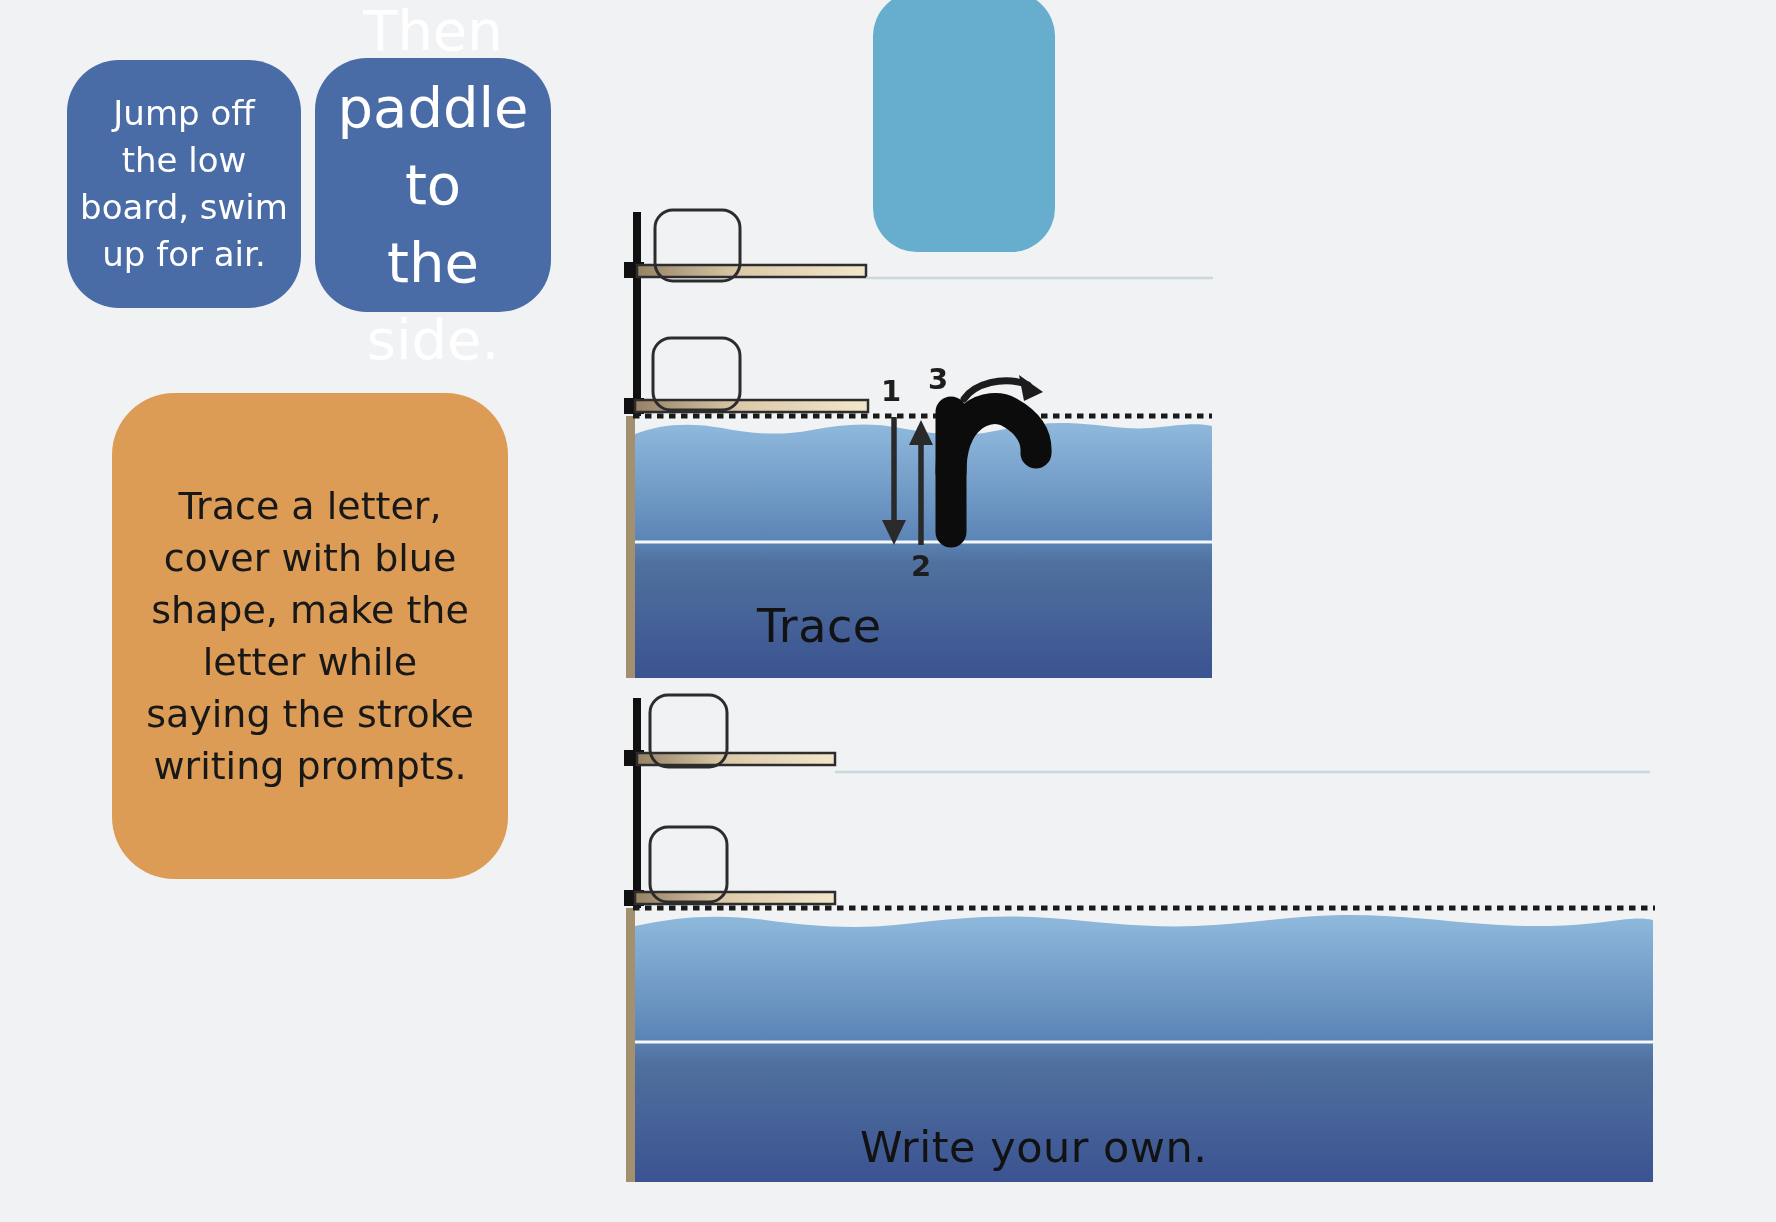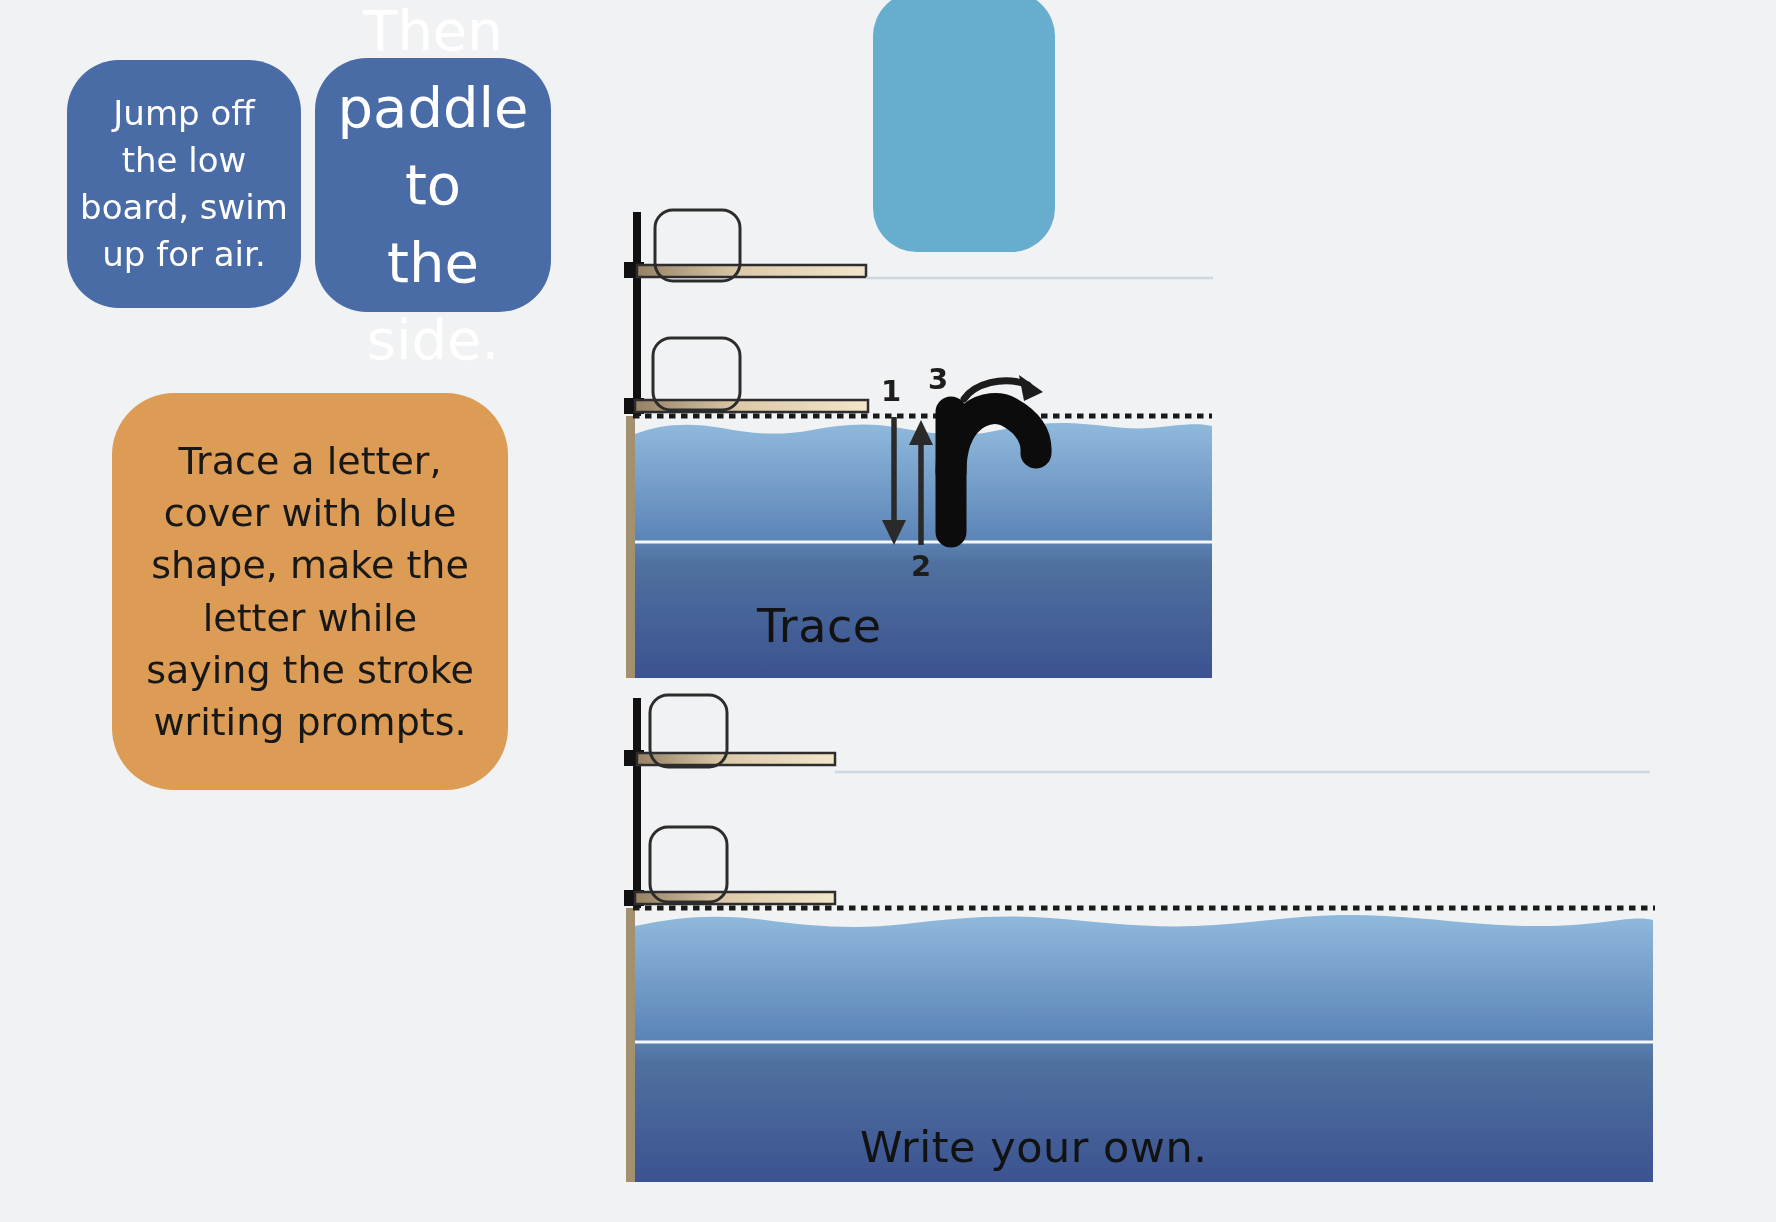--- a/index.html
+++ b/index.html
@@ -19,21 +19,21 @@
   .card-text{white-space:pre-line;}
   .card-jump{
     left:67px;top:60px;width:234px;height:248px;border-radius:52px;
     background:#4a6ca6;color:#ffffff;font-size:34px;line-height:1.38;
   }
   .card-paddle{
     left:315px;top:58px;width:236px;height:254px;border-radius:52px;
     background:#4a6ca6;color:#ffffff;font-size:56px;line-height:1.38;
   }
   .card-orange{
-    left:112px;top:393px;width:396px;height:397px;border-radius:62px;
+    left:112px;top:393px;width:396px;height:486px;border-radius:62px;
     background:#dd9c55;color:#181818;font-size:38px;line-height:1.37;
   }
   .cover-shape{
     position:absolute;
     left:873px;top:-8px;width:182px;height:260px;
     border-radius:44px;
     background:#66adce;
   }
   .scene{position:absolute;}
   .scene-upper{left:560px;top:180px;width:660px;height:505px;}

